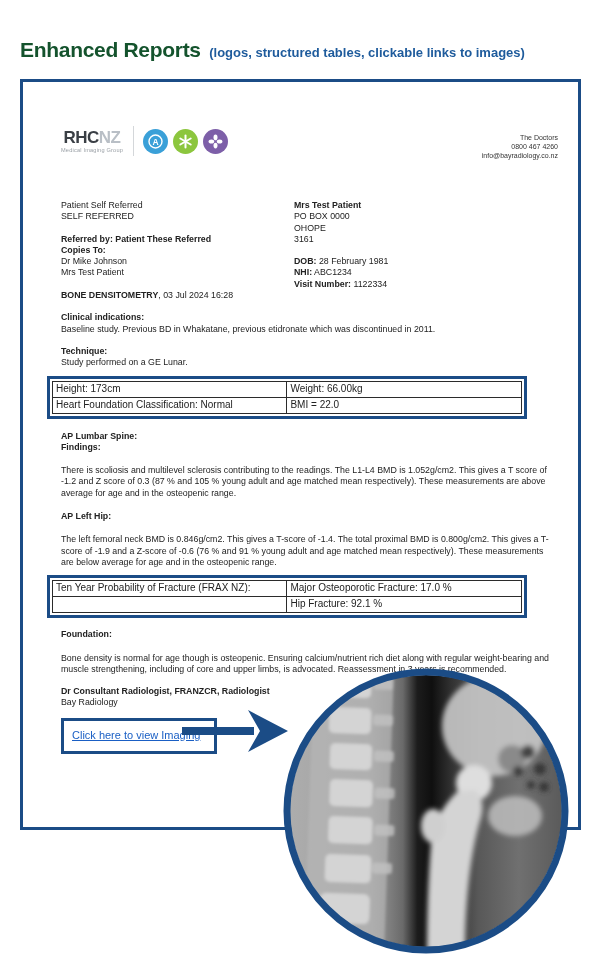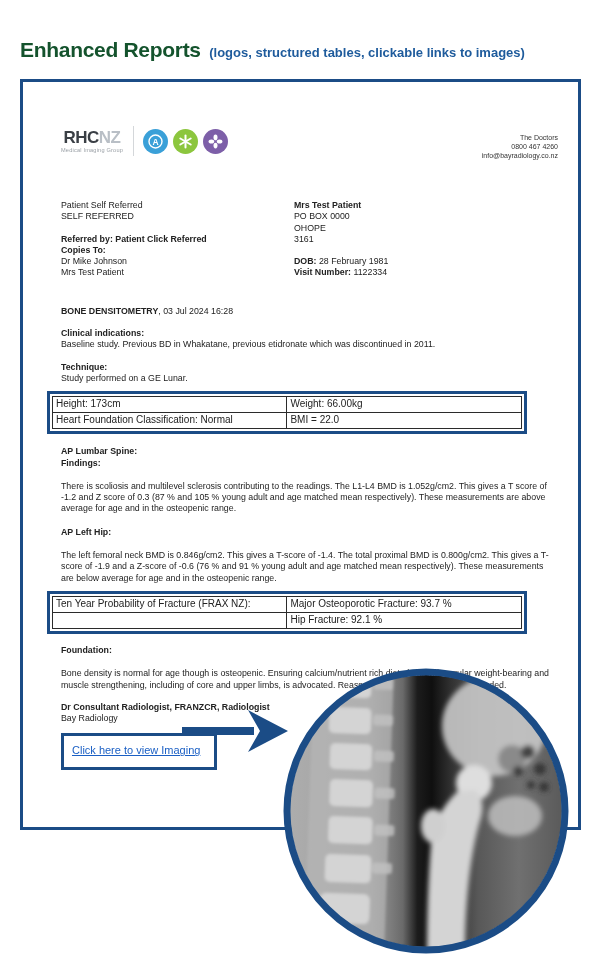--- a/index.html
+++ b/index.html
@@ -28,21 +28,21 @@
   .badges{display:flex;gap:5px;align-items:center;}
   .badge{width:25px;height:25px;border-radius:50%;display:flex;align-items:center;justify-content:center;}
   .contact{text-align:right;font-size:7px;line-height:9px;color:#333;margin-top:7px;}
   
   .cols{display:flex;margin-top:40px;}
   .colL{width:233px;}
   .colR{flex:1;}
   .b{font-weight:bold;}
   .gap{height:11px;}
   
-  .study{margin-top:27px;}
+  .study{}
   .sect{margin-top:11px;}
   .para{margin-top:0;}
   .mt12{margin-top:12px;}
   
   .hlbox{border:3px solid #1b4c86;padding:2px;margin:7px 0 0 -14px;width:470px;background:#fff;}
   table.rpt{border-collapse:collapse;width:100%;table-layout:fixed;}
   table.rpt td{
     border:1px solid #2b2b2b;font-size:10px;line-height:10px;
     padding:2px 3px;height:11px;vertical-align:top;font-family:"Liberation Sans", sans-serif;
   }
@@ -107,32 +107,33 @@
         <div>info@bayradiology.co.nz</div>
       </div>
     </div>
 
     
     <div class="cols">
       <div class="colL">
         <div>Patient Self Referred</div>
         <div>SELF REFERRED</div>
         <div class="gap"></div>
-        <div class="b">Referred by: Patient Click Referred</div>
+        <div class="b">Referred by: Patient These Referred</div>
         <div class="b">Copies To:</div>
         <div>Dr Mike Johnson</div>
         <div>Mrs Test Patient</div>
       </div>
       <div class="colR">
         <div class="b">Mrs Test Patient</div>
         <div>PO BOX 0000</div>
         <div>OHOPE</div>
         <div>3161</div>
         <div class="gap"></div>
         <div><span class="b">DOB:</span> <span>28 February 1981</span></div>
+        <div><span class="b">NHI:</span> <span>ABC1234</span></div>
         <div><span class="b">Visit Number:</span> <span>1122334</span></div>
       </div>
     </div>
 
     
     <div class="study">
       <span class="b">BONE DENSITOMETRY</span><span>, 03 Jul 2024 16:28</span>
     </div>
 
     
@@ -171,21 +172,21 @@
       <div class="b mt12">AP Left Hip:</div>
       <div class="para mt12">The left femoral neck BMD is 0.846g/cm2. This gives a T-score of -1.4. The total proximal BMD is 0.800g/cm2. This gives a T-score of -1.9 and a Z-score of -0.6 (76 % and 91 % young adult and age matched mean respectively). These measurements are below average for age and in the osteopenic range.</div>
     </div>
 
     
     <div class="hlbox">
       <table class="rpt">
         <tbody>
             <tr>
           <td class="c1">Ten Year Probability of Fracture (FRAX NZ):</td>
-          <td>Major Osteoporotic Fracture: 93.7 %</td>
+          <td>Major Osteoporotic Fracture: 17.0 %</td>
         </tr>
         <tr>
           <td class="c1"></td>
           <td>Hip Fracture: 92.1 %</td>
         </tr>
       </tbody>
         </table>
     </div>
 
     

